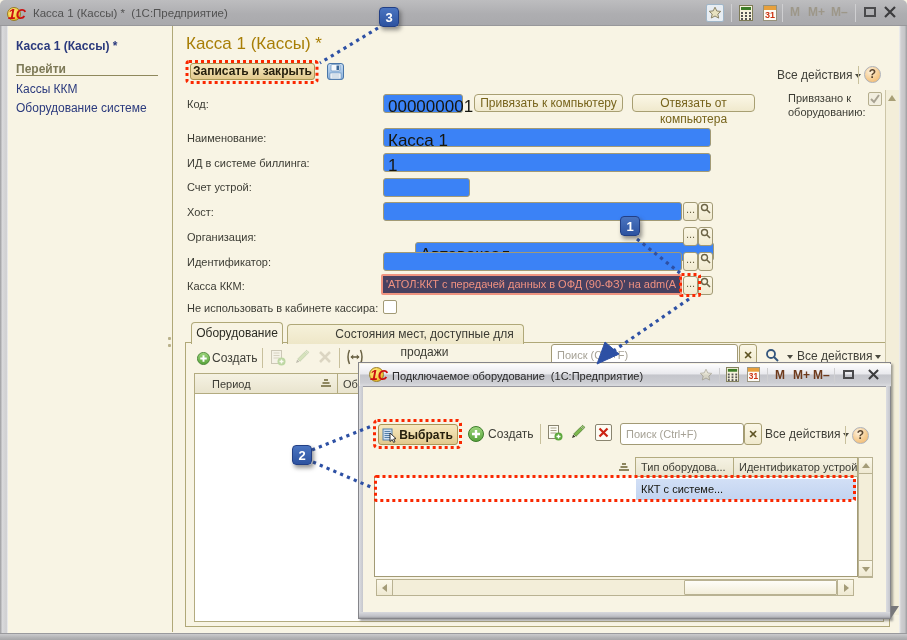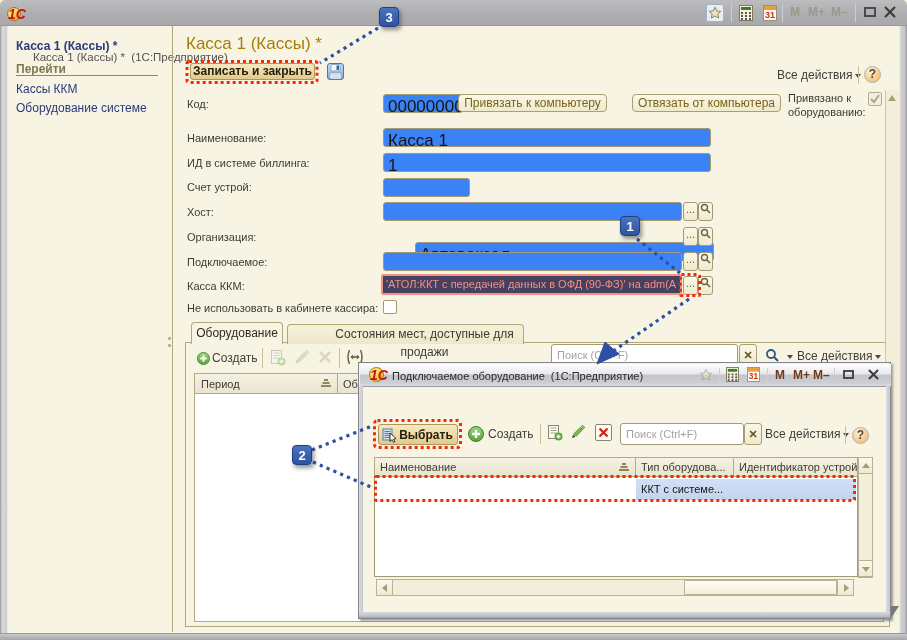--- a/index.html
+++ b/index.html
@@ -3,21 +3,21 @@
 <style>
 * { margin:0; padding:0; box-sizing:border-box; }
 html,body { width:907px; height:640px; overflow:hidden; font-family:"Liberation Sans",sans-serif; }
 body { position:relative; background:#f8f4e4; font-size:11px; color:#35301c; }
 .abs { position:absolute; }
 
 
 #titlebar { left:0; top:0; width:907px; height:26px;
   background:linear-gradient(#bdbdbf,#aeaeb1 55%,#a9a9ac);
   border-bottom:1px solid #98989b; border-radius:5px 5px 0 0; }
-#titletext { left:33px; top:7px; font-size:11.5px; color:#525252;margin-top:44px; }
+#titletext { left:33px; top:7px; font-size:11.5px; color:#525252; }
 .wborder-l { left:0; top:26px; width:8px; height:607px; background:linear-gradient(90deg,#9b9b9e,#d9d9db 30%,#cfcfd1 80%,#f2f2f2); }
 .wborder-r { left:899px; top:26px; width:8px; height:607px; background:linear-gradient(90deg,#f2f2f2,#cfcfd1 25%,#c6c6c8 70%,#9b9b9e); }
 #bottombar { left:0; top:633px; width:907px; height:7px; background:linear-gradient(#cbcbcd,#b3b3b5 60%,#a7a7a9); border-top:1px solid #9a9a9d; }
 
 
 .logo1c { width:15px; height:15px; border-radius:50%;
   background:radial-gradient(circle at 35% 30%, #ffef8a, #f5c93c 60%, #caa01c);
   border:1px solid #9a7d20; color:#cc1111; font-weight:bold; font-size:14px;
   text-align:left; line-height:14px; font-style:italic; }
 
@@ -163,22 +163,22 @@
     <rect x="9.5" y="2.5" width="2.5" height="4.5" fill="#3c6898"></rect>
     <rect x="3" y="10" width="11" height="6" fill="#fdfdfe" stroke="#6a92bc" stroke-width="0.7"></rect>
     <path d="M4.5 12h8M4.5 14h8" stroke="#9ab4cc" stroke-width="0.8"></path>
   </svg>
 <div id="allact1" class="abs">Все действия<span class="dna"></span></div>
 <div class="csep abs" style="left:858px; top:66px; height:18px;"></div>
 <div id="helpq1" class="helpq abs">?</div>
 
 <div class="lbl abs" style="top:98px;">Код:</div>
 <div class="fld abs" style="left:383px; top:94px; width:80px;">000000001</div>
-<div class="btn-pale abs" style="left:458px; top:94px; width:149px; line-height:16px;">Привязать к компьютеру</div>
-<div class="btn-pale abs" style="left:632px; top:94px; width:149px; line-height:16px;">Отвязать от компьютера</div>
+<div class="btn-pale abs" style="left:474px; top:94px; width:149px; line-height:16px;">Привязать к компьютеру</div>
+<div class="btn-pale abs" style="left:632px; top:94px; width:123px; line-height:16px;">Отвязать от компьютера</div>
 <div class="abs" style="left:788px; top:91px; width:82px; color:#3c3c34; line-height:14px;">Привязано к оборудованию:</div>
 <div class="cb cb-dis abs" style="left:868px; top:92px;"><svg width="12" height="12" viewBox="0 0 12 12">
       <path d="M2 6 L5 9 L10 2" fill="none" stroke="#a8a292" stroke-width="2"></path>
     </svg></div>
 
 <div class="lbl abs" style="top:132px;">Наименование:</div>
 <div class="fld abs" style="left:383px; top:128px; width:328px;">Касса 1</div>
 
 <div class="lbl abs" style="top:157px;">ИД в системе биллинга:</div>
 <div class="fld abs" style="left:383px; top:153px; width:328px;">1</div>
@@ -195,21 +195,21 @@
     </svg></div>
 
 <div class="lbl abs" style="top:231px;">Организация:</div>
 <div class="fld abs" style="left:383px; top:242px; width:299px;margin-left:32px;">Автовокзал</div>
 <div class="fbtn abs" style="left:683px; top:227px; width:15px;">...</div>
 <div class="fbtn abs" style="left:698px; top:227px; width:15px;"><svg width="11" height="11" viewBox="0 0 11 11">
       <circle cx="4.5" cy="4.5" r="3" fill="none" stroke="#6b6345" stroke-width="1.4"></circle>
       <path d="M7 7 L10 10" stroke="#6b6345" stroke-width="1.6"></path>
     </svg></div>
 
-<div class="lbl abs" style="top:256px;">Подключаемое:</div>
+<div class="lbl abs" style="top:256px;">Идентификатор:</div>
 <div class="fld abs" style="left:383px; top:252px; width:299px;"></div>
 <div class="fbtn abs" style="left:683px; top:252px; width:15px;">...</div>
 <div class="fbtn abs" style="left:698px; top:252px; width:15px;"><svg width="11" height="11" viewBox="0 0 11 11">
       <circle cx="4.5" cy="4.5" r="3" fill="none" stroke="#6b6345" stroke-width="1.4"></circle>
       <path d="M7 7 L10 10" stroke="#6b6345" stroke-width="1.6"></path>
     </svg></div>
 
 <div class="lbl abs" style="top:280px;">Касса ККМ:</div>
 <div class="abs" style="left:381px; top:274px; width:301px; height:21px; background:#474060; border:2px solid #ef9480; border-radius:2px; color:#f09181; font-size:11px; padding:2px 3px; white-space:nowrap; overflow:hidden;">'АТОЛ:ККТ с передачей данных в ОФД (90-ФЗ)' на adm(А</div>
 <div class="fbtn abs" style="left:683px; top:276px; width:15px;">...</div>
@@ -260,21 +260,21 @@
 
 <div class="search abs" style="left:551px; top:344px; width:187px; height:22px;">Поиск (Ctrl+F)</div>
 <div class="xbtn abs" style="left:739px; top:344px; width:18px; height:22px; line-height:20px; color:#5f5424;">✕</div>
 <svg class="abs" style="left:765px; top:348px;" width="16" height="15" viewBox="0 0 16 15">
     <circle cx="6" cy="6" r="4" fill="none" stroke="#33557d" stroke-width="1.8"></circle>
     <path d="M9 9 L13 13" stroke="#33557d" stroke-width="2"></path>
   </svg>
 <span class="dna abs" style="left:784px; top:355px;"></span>
 <div class="tbtxt abs" style="left:797px; top:349px;">Все действия<span class="dna"></span></div>
 
-<div class="th abs" style="left:194px; top:373px; width:144px; height:21px; line-height:20px; padding-left:6px;">Период</div>
+<div class="th abs" style="left:194px; top:373px; width:144px; height:21px; line-height:20px; padding-left:17px;">Период</div>
 <div class="th abs" style="left:337px; top:373px; width:547px; height:21px; line-height:20px; padding-left:5px;">Об</div>
 <svg class="abs" style="left:320px; top:379px;" width="12" height="9" viewBox="0 0 12 9">
     <g fill="#8d865e">
       <rect x="4" y="0" width="4" height="2"></rect>
       <rect x="2.5" y="3" width="7" height="2"></rect>
       <rect x="1" y="6" width="10" height="2"></rect>
     </g>
   </svg>
 <div class="abs" style="left:194px; top:394px; width:690px; height:228px; background:#fff; border:1px solid #b3ab80; border-top:none;"></div>
 
@@ -354,21 +354,20 @@
     </svg>
   <div class="abs" style="left:236px; top:61px; width:17px; height:17px; background:#fdfcf4; border:1px solid #8a8570; border-radius:2px;"><svg width="15" height="15" viewBox="0 0 15 15">
         <path d="M3.5 3.5 L11.5 11.5 M11.5 3.5 L3.5 11.5" stroke="#cc2211" stroke-width="2.2"></path>
       </svg></div>
   <div class="search abs" style="left:261px; top:60px; width:124px; height:22px;">Поиск (Ctrl+F)</div>
   <div class="xbtn abs" style="left:385px; top:60px; width:18px; height:22px; line-height:20px; color:#5f5424;">✕</div>
   <div class="tbtxt abs" style="left:406px; top:64px;">Все действия<span class="dna"></span></div>
   <div class="csep abs" style="left:486px; top:63px; height:18px;"></div>
   <div class="helpq abs" style="left:493px; top:64px;">?</div>
 
-  <div class="th abs" style="left:15px; top:94px; width:262px; height:20px; line-height:19px; padding-left:5px;">Наименование</div>
   <div class="th abs" style="left:276px; top:94px; width:99px; height:20px; line-height:19px; padding-left:5px;">Тип оборудова...</div>
   <div class="th abs" style="left:374px; top:94px; width:125px; height:20px; line-height:19px; padding-left:5px;">Идентификатор устрой</div>
   <svg class="abs" style="left:259px; top:100px;" width="12" height="9" viewBox="0 0 12 9">
       <g fill="#8d865e">
         <rect x="4" y="0" width="4" height="2"></rect>
         <rect x="2.5" y="3" width="7" height="2"></rect>
         <rect x="1" y="6" width="10" height="2"></rect>
       </g>
     </svg>
   <div class="abs" style="left:15px; top:114px; width:484px; height:100px; background:#fff; border:1px solid #a29a75; border-top:none;"></div>

